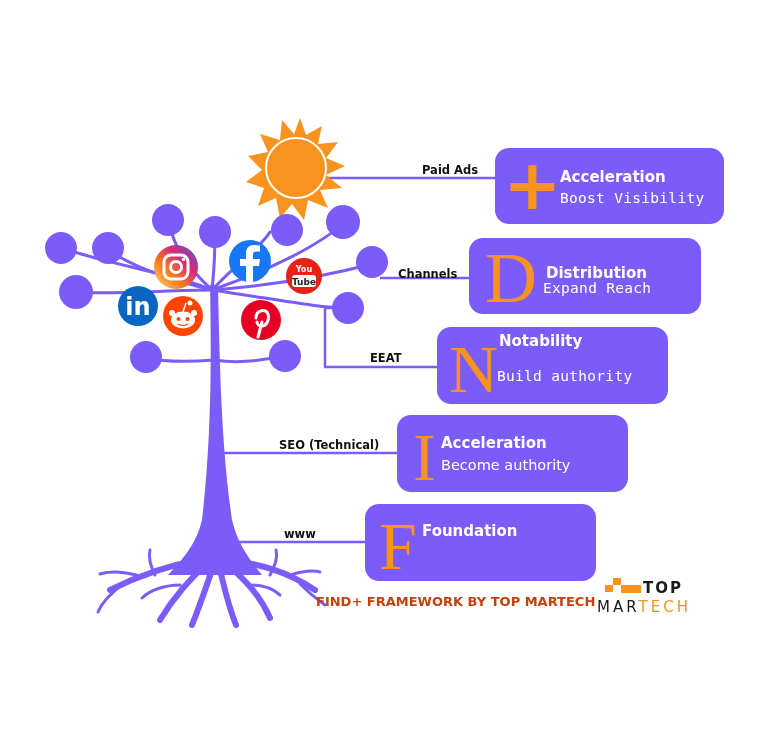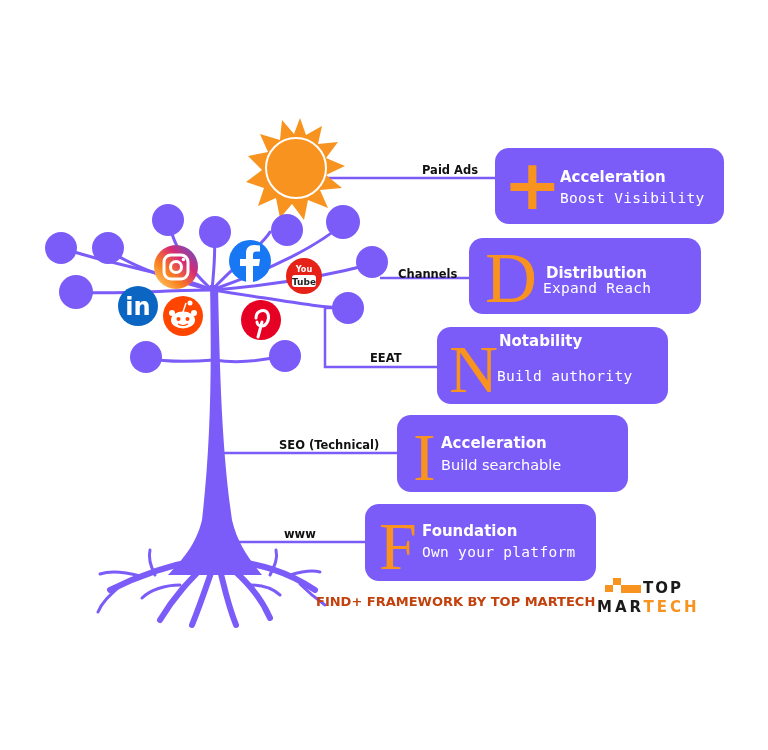--- a/index.html
+++ b/index.html
@@ -8,21 +8,21 @@
   svg.art { position:absolute; left:0; top:0; width:768px; height:750px; }
   .card { position:absolute; background:#7b5cf8; border-radius:14px; color:#fff; }
   .card .letter { position:absolute; font-family:"Liberation Serif", serif; color:#f7931e; line-height:1; }
   .card .title { position:absolute; font-family:"DejaVu Sans", sans-serif; font-weight:bold; font-size:15px; white-space:nowrap; }
   .card .sub { position:absolute; font-family:"DejaVu Sans Mono", monospace; font-size:14.5px; white-space:nowrap; letter-spacing:0.3px; }
   .card .sub.sans { font-family:"DejaVu Sans", sans-serif; font-size:14.5px; letter-spacing:0; }
   .conn-label { position:absolute; font-family:"DejaVu Sans", sans-serif; font-weight:bold; font-size:11.5px; color:#111; white-space:nowrap; }
   .caption { position:absolute; font-family:"DejaVu Sans", sans-serif; font-weight:bold; font-size:13px; color:#c2410c; white-space:nowrap; }
   .logo { position:absolute; }
   .logo .top { position:absolute; font-family:"DejaVu Sans", sans-serif; font-weight:bold; font-size:15px; letter-spacing:2px; color:#1a1a1a;text-align:right; }
-  .logo .mar { position:absolute; font-family:"DejaVu Sans", sans-serif; font-weight:bold; font-size:15px; letter-spacing:3px; white-space:nowrap; }
+  .logo .mar { position:absolute; font-family:"DejaVu Sans", sans-serif; font-weight:normal; font-size:15px; letter-spacing:3px; white-space:nowrap; }
   .logo .mar .a { color:#1a1a1a; }
   .logo .mar .b { color:#f7931e; }
   .sq { position:absolute; background:#f7931e; }
 </style>
 </head>
 <body>
 
 <div class="stage">
 
 <svg class="art" viewBox="0 0 768 750">
@@ -154,27 +154,26 @@
 
 <div class="card" style="left:437px; top:327px; width:231px; height:77px;">
   <div class="letter" style="left:12px; top:8px; font-size:68px;">N</div>
   <div class="title" style="left:62px; top:5px;">Notability</div>
   <div class="sub" style="left:60px; top:41px;">Build authority</div>
 </div>
 
 <div class="card" style="left:397px; top:415px; width:231px; height:77px;">
   <div class="letter" style="left:16px; top:8px; font-size:68px;">I</div>
   <div class="title" style="left:44px; top:19px;">Acceleration</div>
-  <div class="sub sans" style="left:44px; top:42px;">Build searchable</div>
+  <div class="sub sans" style="left:44px; top:42px;">Become authority</div>
 </div>
 
 <div class="card" style="left:365px; top:504px; width:231px; height:77px;">
   <div class="letter" style="left:14px; top:8px; font-size:68px;">F</div>
   <div class="title" style="left:57px; top:18px;">Foundation</div>
-  <div class="sub" style="left:57px; top:40px;">Own your platform</div>
 </div>
 
 <div class="caption" style="left:316px; top:594px;">FIND+ FRAMEWORK BY TOP MARTECH</div>
 
 <div class="logo" style="left:595px; top:578px; width:110px; height:42px;">
   <div class="sq" style="left:18px; top:0px; width:8px; height:7px;"></div>
   <div class="sq" style="left:10px; top:7px; width:8px; height:7px;"></div>
   <div class="sq" style="left:26px; top:7px; width:20px; height:8px;"></div>
   <div class="top" style="left:48px; top:1px;">TOP</div>
   <div class="mar" style="left:2px; top:20px;"><span class="a">MAR</span><span class="b">TECH</span></div>

